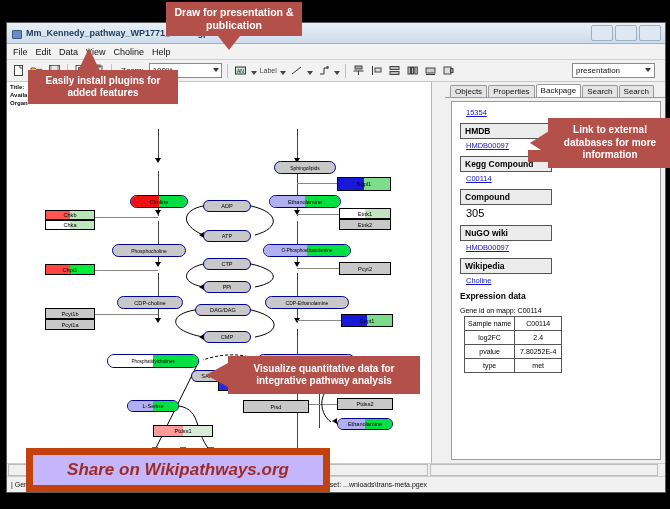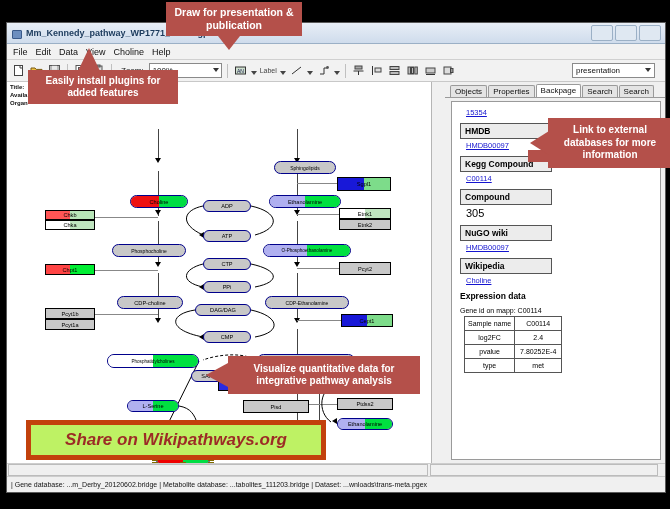--- a/index.html
+++ b/index.html
@@ -83,22 +83,22 @@
 
   .hscroll{height:12px;background:#f0f0f0;border-top:1px solid #cdcdcd;display:flex;align-items:center;}
   .hsbar{height:10px;margin:0 1px;background:#f0f0f0;border:1px solid #bcbcbc;}
   .statusbar{height:15px;background:#f0f0f0;border-top:1px solid #cdcdcd;display:flex;align-items:center;
              font-size:7px;color:#111;padding-left:4px;}
 
   
   .callout{position:absolute;background:#b4504a;color:#fff;font-weight:bold;text-align:center;
            display:flex;align-items:center;justify-content:center;line-height:1.25;z-index:40;}
   .tri{position:absolute;width:0;height:0;z-index:40;}
-  .share{position:absolute;border:5px solid #c2410c;background:#bef264;color:#9c2b26;
-         font-style:italic;font-weight:bold;display:flex;align-items:center;justify-content:center;z-index:40;}
+  .share{position:absolute;border:7px solid #c2410c;background:#c4b5fd;color:#9c2b26;
+         font-style:italic;font-weight:bold;display:flex;align-items:center;justify-content:center;z-index:40;margin-top:28px;}
 </style>
 </head>
 <body>
 
 <div id="root">
 
   <div class="window">
 
     <div class="titlebar">
       <span class="tb-icon"></span>

